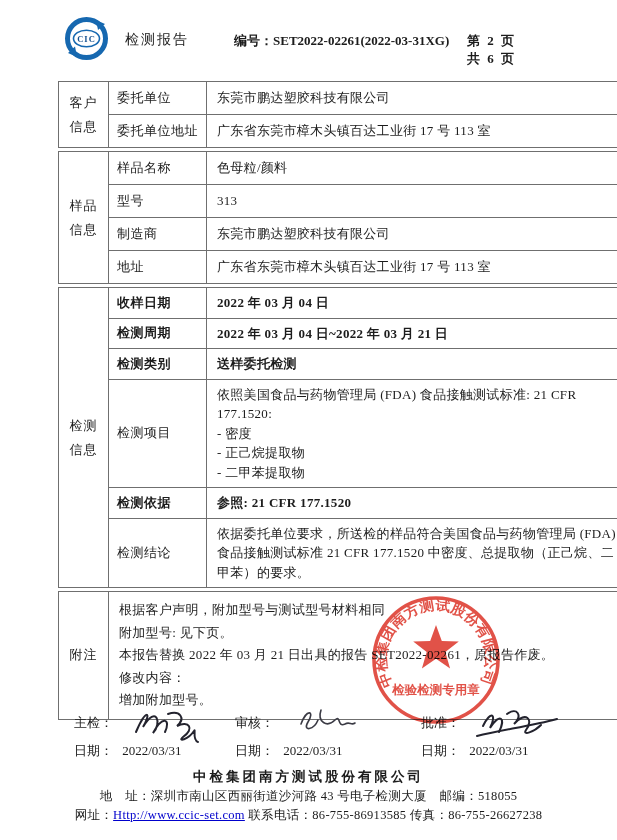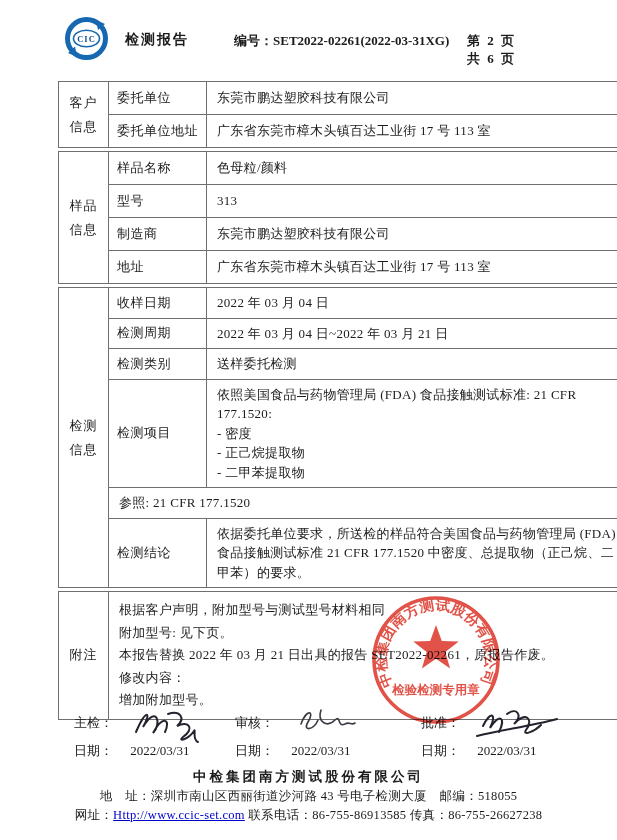--- a/index.html
+++ b/index.html
@@ -4,21 +4,21 @@
 <style>
   html,body{margin:0;padding:0;}
   body{
     width:617px;height:840px;position:relative;overflow:hidden;
     background:#ffffff;color:#1c1c1c;
     font-family:"Liberation Serif","DejaVu Serif",serif;
   }
   
   .hdr{position:absolute;top:0;left:0;width:520px;height:72px;}
   .logo{position:absolute;left:63px;top:15px;width:47px;height:47px;}
-  .hdr-title{position:absolute;left:125px;top:31px;font-size:14px;font-weight:bold;letter-spacing:2px;}
+  .hdr-title{position:absolute;left:125px;top:31px;font-size:14px;font-weight:normal;letter-spacing:2px;}
   .hdr-no{position:absolute;left:234px;top:32px;font-size:13px;font-weight:bold;}
   .hdr-page{position:absolute;left:467px;top:32px;font-size:13px;font-weight:bold;letter-spacing:2px;}
   
   .content{position:absolute;left:58px;top:75px;width:569px;margin-top:6px;}
   .sec{display:flex;border:1px solid #6f6f6f;margin-bottom:3px;background:#fff;}
   .sec-head{
     width:49px;flex:0 0 49px;border-right:1px solid #6f6f6f;
     display:flex;align-items:center;justify-content:center;text-align:center;
     white-space:pre-line;font-size:13px;line-height:24px;letter-spacing:1px;
   }
@@ -27,34 +27,34 @@
   .row:last-child{border-bottom:none;}
   .cell{font-size:13px;}
   .label{
     width:98px;flex:0 0 98px;border-right:1px solid #6f6f6f;
     padding:5px 8px;box-sizing:border-box;display:flex;align-items:center;letter-spacing:.5px;text-align:right;
   }
   .value{
     flex:1;padding:5px 10px;box-sizing:border-box;display:flex;align-items:center;
     white-space:pre-line;line-height:19.5px;letter-spacing:.3px;
   }
-  .mh32{min-height:32px;} .mh25{min-height:25px;} .mh92{min-height:94px;} .mh48{min-height:48px;}
+  .mh32{min-height:32px;} .mh25{min-height:25px;font-weight:bold;} .mh92{min-height:94px;} .mh48{min-height:48px;}
   .notes-body{
     flex:1;padding:7px 10px;box-sizing:border-box;font-size:13px;
     line-height:22.5px;white-space:pre-line;letter-spacing:.3px;
   }
   
   .sig-area{position:absolute;left:58px;top:690px;width:515px;height:80px;font-size:13px;}
   .sig-col{position:absolute;top:0;height:80px;}
   .sig-c1{left:16px;} .sig-c2{left:177px;} .sig-c3{left:363px;}
   .sig-row1{position:absolute;top:12px;left:0;white-space:nowrap;}
   .sig-row2{position:absolute;top:52px;left:0;white-space:nowrap;}
   .sig-mark{display:inline-block;vertical-align:middle;margin-left:10px;}
   .sig-mark svg{display:block;}
-  .sig-date{margin-left:14px;}
+  .sig-date{margin-left:6px;}
   
   .stamp{
     position:absolute;left:367px;top:591px;width:138px;height:138px;
     opacity:.87;mix-blend-mode:multiply;pointer-events:none;
   }
   
   .footer{position:absolute;left:0;top:768px;width:617px;text-align:center;}
   .footer-company{font-size:13.5px;font-weight:bold;letter-spacing:3px;}
   .footer-line{font-size:12.5px;margin-top:2px;letter-spacing:.3px;}
   .footer-link{color:#0000cc;text-decoration:underline;cursor:pointer;margin-top:32px;}
@@ -134,20 +134,21 @@
         <div class="cell value mh25">送样委托检测</div>
       </div>
       <div class="row">
         <div class="cell label mh92">检测项目</div>
         <div class="cell value mh92">依照美国食品与药物管理局 (FDA) 食品接触测试标准: 21 CFR 177.1520:
 - 密度
 - 正己烷提取物
 - 二甲苯提取物</div>
       </div>
       <div class="row">
+        <div class="cell label mh25">检测依据</div>
         <div class="cell value mh25">参照: 21 CFR 177.1520</div>
       </div>
       <div class="row">
         <div class="cell label mh48">检测结论</div>
         <div class="cell value mh48">依据委托单位要求，所送检的样品符合美国食品与药物管理局 (FDA) 食品接触测试标准 21 CFR 177.1520 中密度、总提取物（正己烷、二甲苯）的要求。</div>
       </div>
     </div>
   </div>
 
   <div class="sec">

